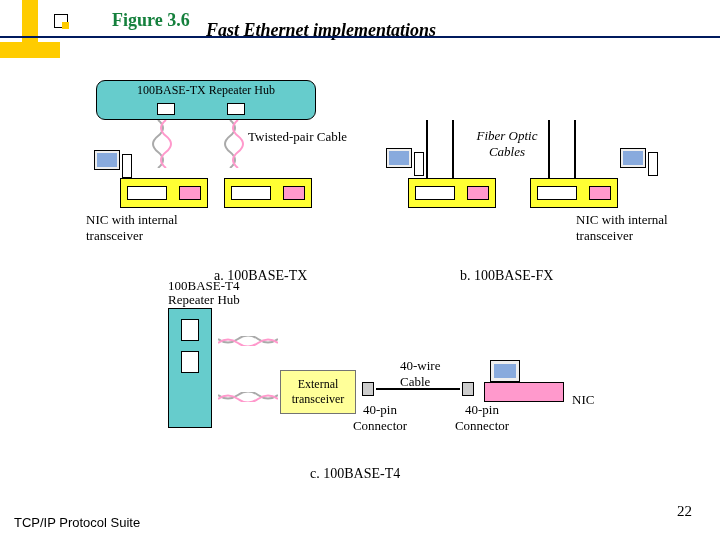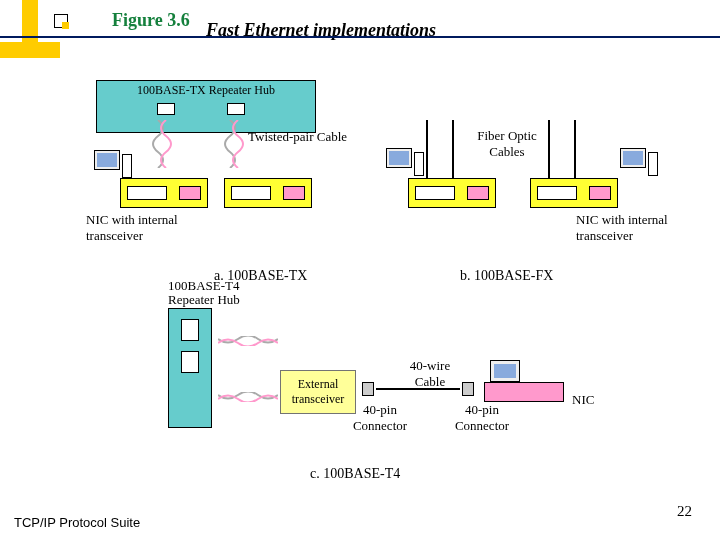--- a/index.html
+++ b/index.html
@@ -61,21 +61,21 @@
     <div class="bullet"></div>
     <div class="fig-label">Figure 3.6</div>
     <div class="fig-title">Fast Ethernet implementations</div>
   </div>
   <div class="rule">
     <div class="l"></div>
       <div class="t"></div>
       <div class="b"></div>
   </div>
 
-  <div class="hub" style="left:96px; top:80px; width:220px; height:53px;">
+  <div class="hub" style="left:96px; top:80px; width:220px; height:40px;border-radius:9px;">
     <div class="hub-title">100BASE-TX  Repeater Hub</div>
     <div class="port" style="left:60px; top:22px;"></div>
     <div class="port" style="left:130px; top:22px;"></div>
   </div>
   <div class="twisted" style="left:150px; top:120px; height:48px;">
     <svg viewBox="0 0 24 48">
         <path d="M8 0 Q18 8 8 16 Q-2 24 8 32 Q18 40 8 48" stroke="#aaa" fill="none" stroke-width="2"></path>
         <path d="M16 0 Q6 8 16 16 Q26 24 16 32 Q6 40 16 48" stroke="#f9c" fill="none" stroke-width="2"></path>
       </svg>
   </div>
@@ -102,21 +102,21 @@
       <div class="chip"></div>
     </div>
 
   <div class="lbl" style="left:86px; top:212px; width:110px;">NIC with internal transceiver</div>
   <div class="caption" style="left:214px; top:244px;">a. 100BASE-TX</div>
 
   <div class="cable v" style="left:426px; top:120px; height:58px;"></div>
   <div class="cable v" style="left:452px; top:120px; height:58px;"></div>
   <div class="cable v" style="left:548px; top:120px; height:58px;"></div>
   <div class="cable v" style="left:574px; top:120px; height:58px;"></div>
-  <div class="lbl" style="left:472px; top:128px; width:70px; text-align:center;">Fiber Optic Cables</div>
+  <div class="lbl" style="left:472px; top:128px; width:70px; text-align:center;font-style:italic;">Fiber Optic Cables</div>
 
   <div class="pc" style="left:386px; top:148px;">
       <div class="monitor">
         <div class="scr"></div>
       </div>
       <div class="tower"></div>
     </div>
   <div class="nic" style="left:408px; top:178px;">
       <div class="slot"></div>
       <div class="chip"></div>
@@ -158,21 +158,21 @@
     <div>External</div>
     <div>transceiver</div>
   </div>
 
   <div class="conn" style="left:362px; top:382px;"></div>
   <div class="cable h" style="left:376px; top:388px; width:84px;"></div>
   <div class="conn" style="left:462px; top:382px;"></div>
 
   <div class="lbl" style="left:350px; top:402px; width:60px; text-align:center;">40-pin Connector</div>
   <div class="lbl" style="left:452px; top:402px; width:60px; text-align:center;">40-pin Connector</div>
-  <div class="lbl" style="left:400px; top:358px; width:60px; text-align:center;">40-wire Cable</div>
+  <div class="lbl" style="left:400px; top:358px; width:60px; ">40-wire Cable</div>
 
   <div class="pcbig" style="left:484px; top:360px;">
     <div class="mon">
         <div class="s"></div>
       </div>
     <div class="base"></div>
   </div>
   <div class="lbl" style="left:572px; top:392px;">NIC</div>
 
   <div class="caption" style="left:310px; top:442px;">c. 100BASE-T4</div>

